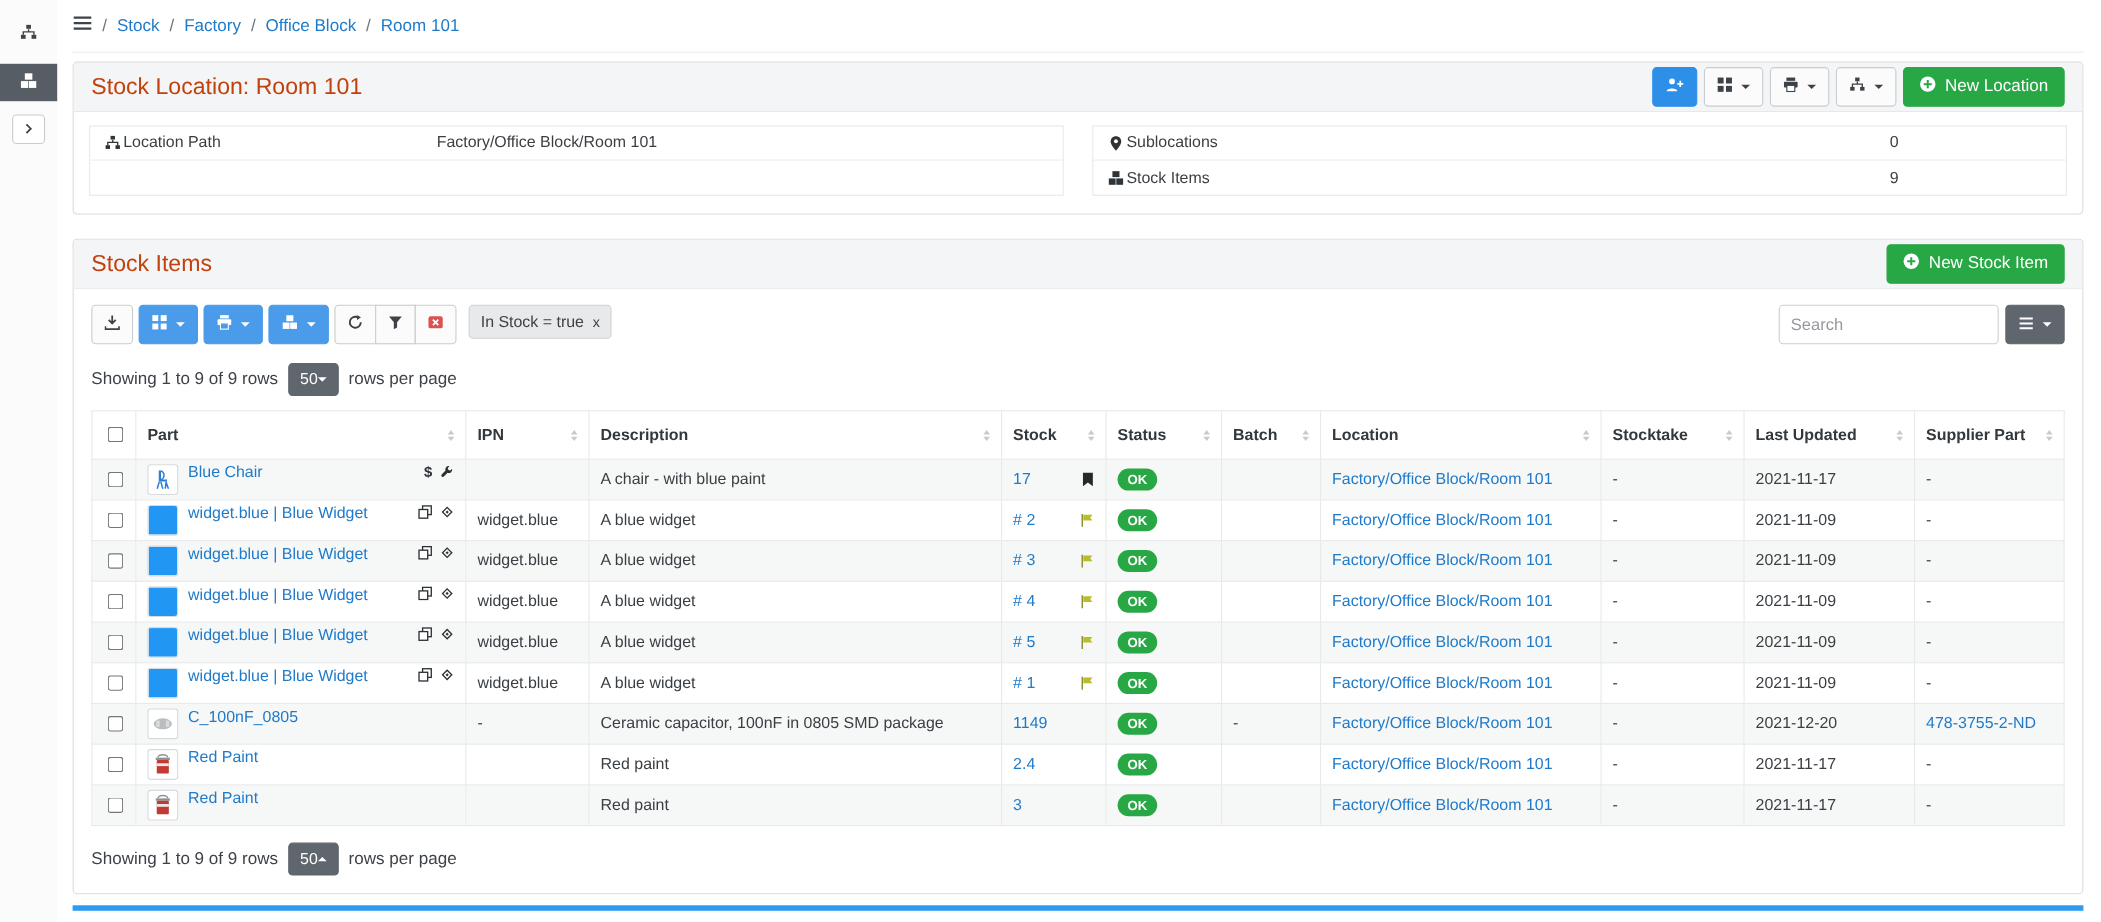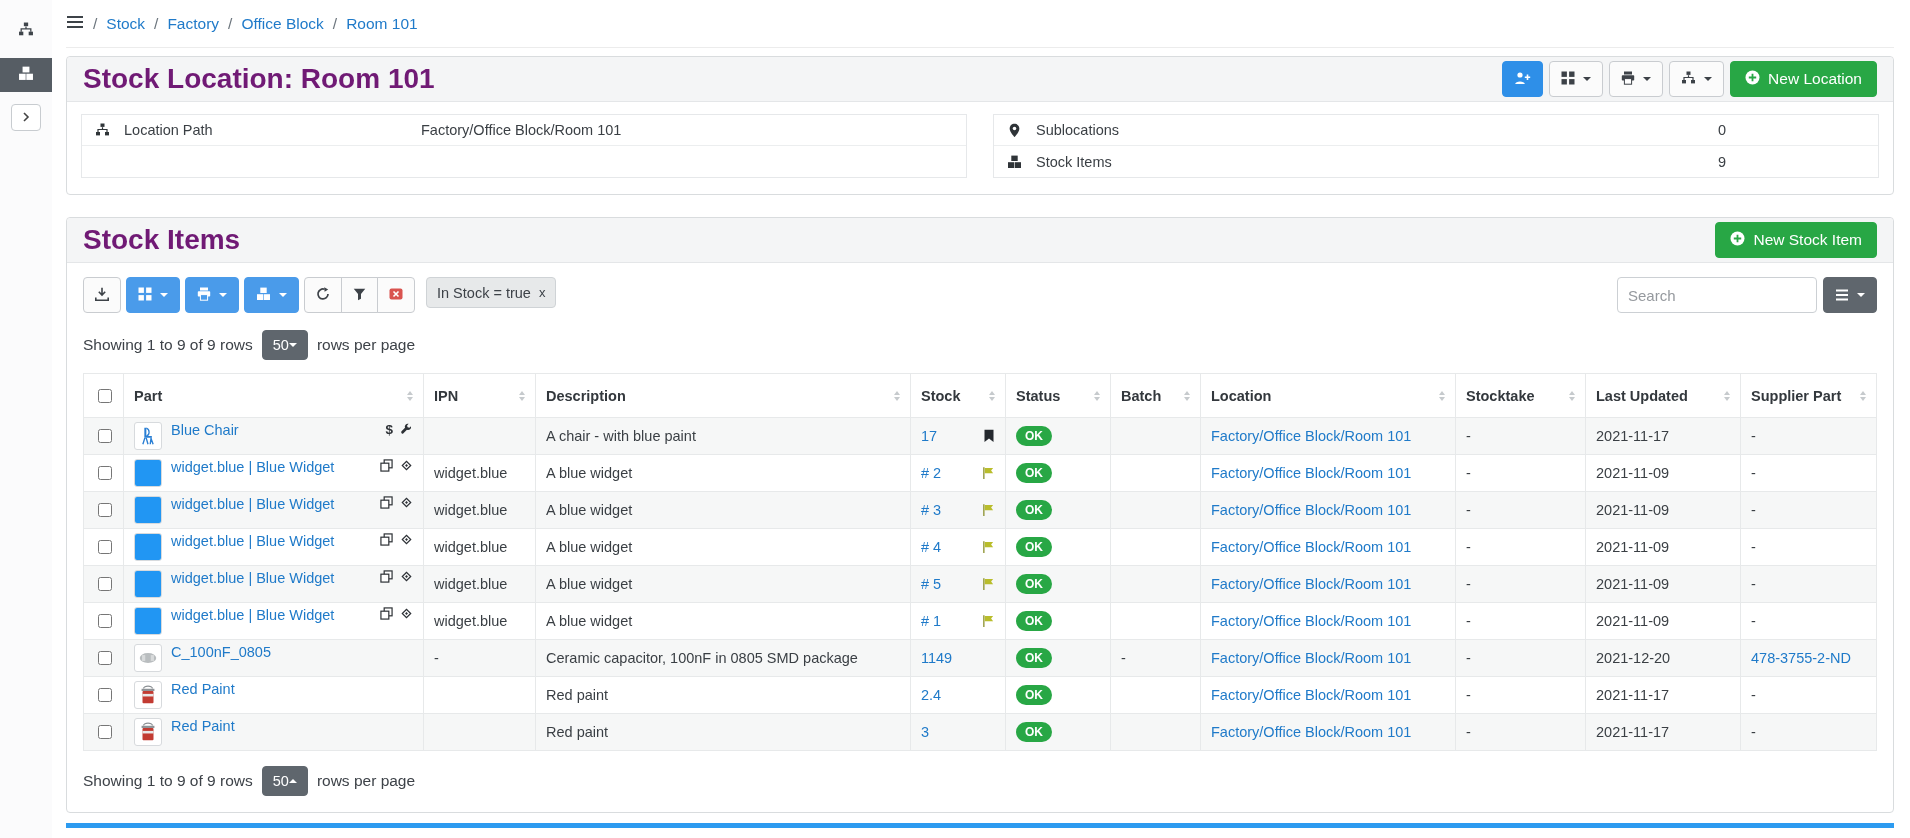--- a/index.html
+++ b/index.html
@@ -23,38 +23,38 @@
 
   
   .breadcrumb-bar{flex:0 0 48px;display:flex;align-items:center;gap:9px;border-bottom:1px solid #ececec;font-size:15.5px}
   .sep{color:#6c757d}
   .bc-links{display:inline-flex;gap:9px;align-items:center}
 
   
   .panel{border:1px solid var(--border);border-radius:4px;margin-top:8px;background:#fff}
   .panel-header{height:45px;background:#f4f5f6;border-bottom:1px solid #e4e6e8;border-radius:4px 4px 0 0;
                 display:flex;align-items:center;justify-content:space-between;padding:0 16px}
-  .panel-title{font-size:28px;font-weight:bold;color:#701a75;margin:0}
+  .panel-title{font-size:21px;font-weight:normal;color:#c2410c;margin:0}
   .hdr-actions{display:flex;gap:6px;align-items:flex-end}
 
   
   .btn{height:36px;border-radius:4px;border:1px solid #c9ccd0;background:#fbfbfb;color:#3d4248;
        display:inline-flex;align-items:center;justify-content:center;gap:8px;padding:0 11px;
        font-size:15px;cursor:pointer;font-family:inherit}
   .btn-blue{background:var(--blue);border-color:var(--blue);color:#fff}
   .btn-tblue{background:var(--tbblue);border-color:var(--tbblue);color:#fff}
   .btn-green{background:var(--green);border-color:var(--green);color:#fff;font-size:15.5px;padding:0 14px}
   .btn-dark{background:var(--darkbtn);border-color:var(--darkbtn);color:#fff}
   .caret{width:0;height:0;border-left:4px solid transparent;border-right:4px solid transparent;border-top:4px solid currentColor;display:inline-block}
   .caret-up{border-top:none;border-bottom:4px solid currentColor}
 
   
   .details{display:flex;gap:26px;padding:12px 14px 16px}
   .detail-box{flex:1;border:1px solid #e6e8ea}
-  .detail-row{display:flex;align-items:center;height:31px;padding:0 10px;border-bottom:1px solid #eceeef;font-size:14.5px;gap:12px}
+  .detail-row{display:flex;align-items:center;height:31px;padding:0 10px;border-bottom:1px solid #eceeef;font-size:14.5px;gap:0}
   .detail-row:last-child{border-bottom:none}
   .detail-filler{height:26px}
   .dicon{width:20px;display:flex;justify-content:center;color:#2f3438}
   .dlabel-left{width:285px}
   .dlabel-right{flex:1}
   .dvalue-right{width:150px}
 
   
   .panel-body{padding:14px 16px 16px}
   .toolbar{display:flex;align-items:flex-start;gap:5px}

